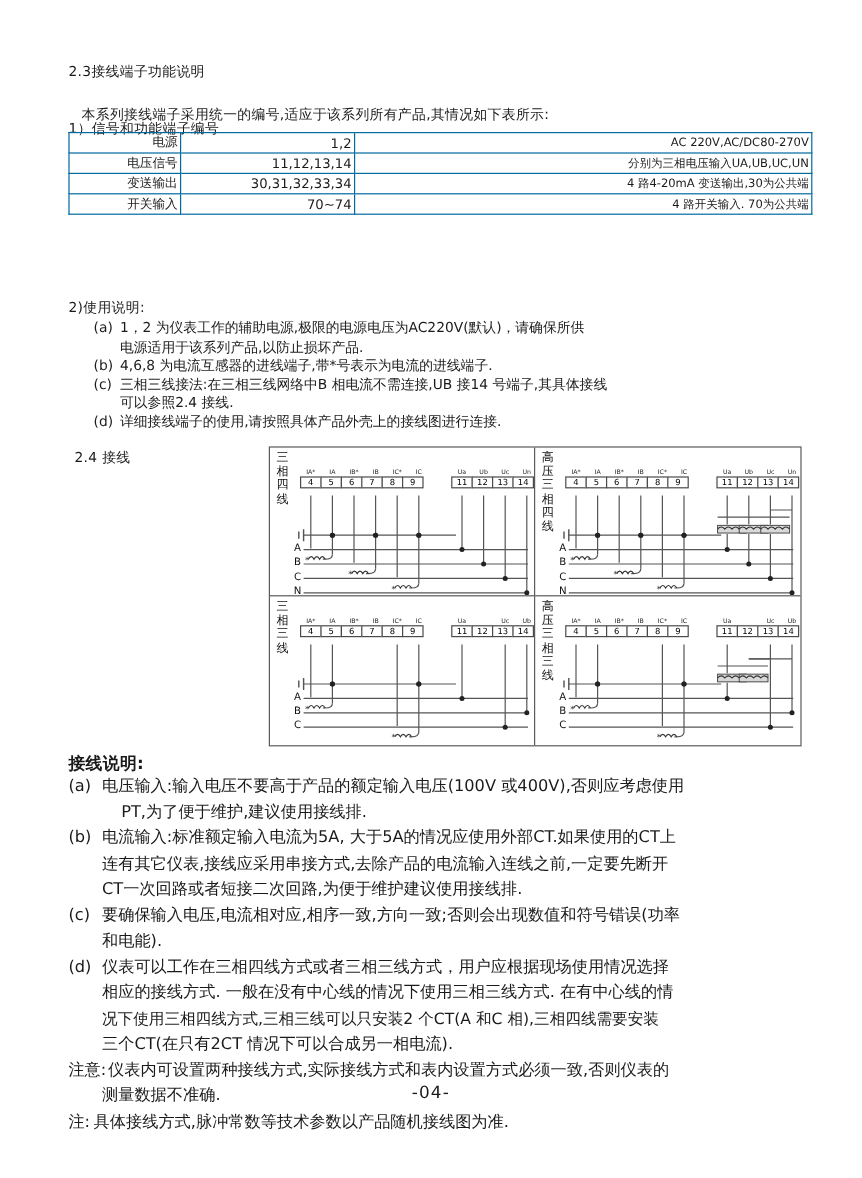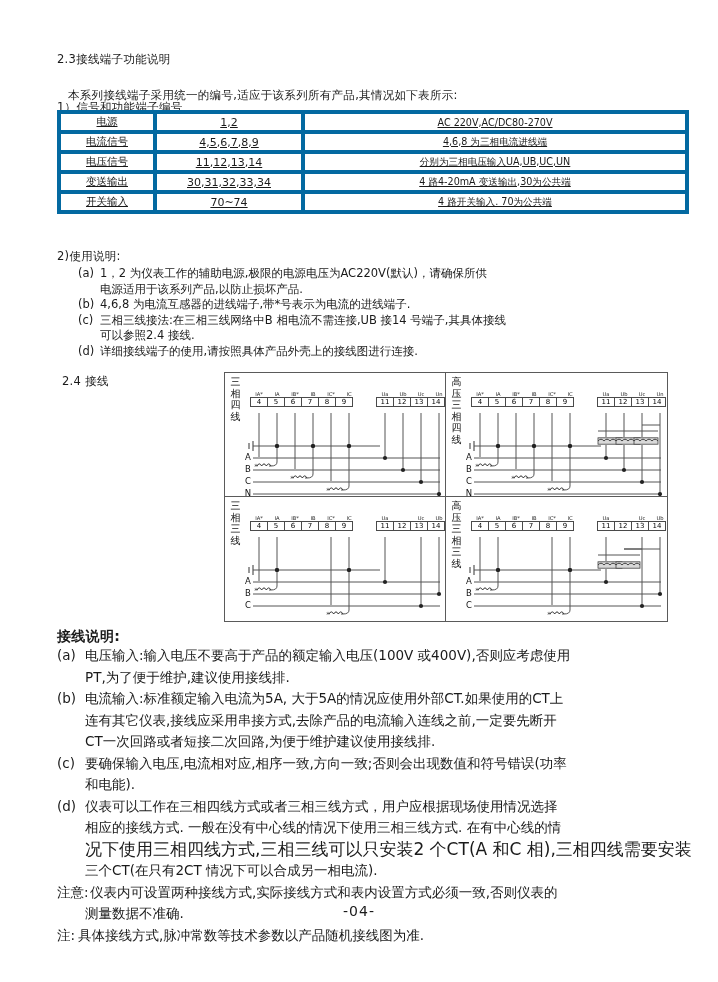--- a/index.html
+++ b/index.html
@@ -31,27 +31,26 @@
 
   
   .term-table {
     position: absolute;
     left: 57px; top: 110px;
     width: 604px;
     border-collapse: collapse;
     table-layout: fixed;
   }
   .term-table td {
-    border: 4px solid #0369a1;
+    border: 1px solid #0369a1;
     height: 16px;
     padding: 0 2px;
-    text-align: center;
+    text-align: right;
     vertical-align: middle;
     font-size: 10.5px;
-    text-decoration: underline;
   }
   .term-table td.c1 { width: 88px; }
   .term-table td.c2 { width: 140px; font-size: 11px; }
   .term-table td.c3 { width: 376px; font-size: 9.6px; }
 
   
   .diagram-box {
     position: absolute;
     left: 224px; top: 372px;
     width: 444px; height: 250px;
@@ -136,25 +135,20 @@
   <div class="h-sec" style="left:57px; top:52px;">2.3接线端子功能说明</div>
   <div class="h-sec" style="left:57px; top:60px;margin-top:40px;">1）信号和功能端子编号</div>
   <div class="h-sec" style="left:68px; top:88px;">本系列接线端子采用统一的编号,适应于该系列所有产品,其情况如下表所示:</div>
 
   <table class="term-table">
     <tbody id="term-tbody">
         <tr>
           <td class="c1">电源</td>
           <td class="c2">1,2</td>
           <td class="c3">AC 220V,AC/DC80-270V</td>
-        </tr>
-        <tr>
-          <td class="c1">电流信号</td>
-          <td class="c2">4,5,6,7,8,9</td>
-          <td class="c3">4,6,8 为三相电流进线端</td>
         </tr>
         <tr>
           <td class="c1">电压信号</td>
           <td class="c2">11,12,13,14</td>
           <td class="c3">分别为三相电压输入UA,UB,UC,UN</td>
         </tr>
         <tr>
           <td class="c1">变送输出</td>
           <td class="c2">30,31,32,33,34</td>
           <td class="c3">4 路4-20mA 变送输出,30为公共端</td>
@@ -523,32 +517,32 @@
             <line x1="152" y1="58" x2="194" y2="58" stroke="#555" stroke-width="1"></line>
           </g>
         </svg>
       </div>
     </div>
 
   <div class="h-sec bold-h" style="left:57px; top:628px;">接线说明:</div>
   <div id="instr-block">
       <div class="body-txt" style="left: 57px; top: 648px; font-size: 13.5px;">(a)</div>
       <div class="body-txt" style="left: 85px; top: 648px; font-size: 13.5px;">电压输入:输入电压不要高于产品的额定输入电压(100V 或400V),否则应考虑使用</div>
-      <div class="body-txt" style="left: 85px; top: 669.5px; font-size: 13.5px;">PT,为了便于维护,建议使用接线排.</div>
+      <div class="body-txt" style="left: 101px; top: 669.5px; font-size: 13.5px;">PT,为了便于维护,建议使用接线排.</div>
       <div class="body-txt" style="left: 57px; top: 691px; font-size: 13.5px;">(b)</div>
       <div class="body-txt" style="left: 85px; top: 691px; font-size: 13.5px;">电流输入:标准额定输入电流为5A, 大于5A的情况应使用外部CT.如果使用的CT上</div>
       <div class="body-txt" style="left: 85px; top: 712.5px; font-size: 13.5px;">连有其它仪表,接线应采用串接方式,去除产品的电流输入连线之前,一定要先断开</div>
       <div class="body-txt" style="left: 85px; top: 734px; font-size: 13.5px;">CT一次回路或者短接二次回路,为便于维护建议使用接线排.</div>
       <div class="body-txt" style="left: 57px; top: 755.5px; font-size: 13.5px;">(c)</div>
       <div class="body-txt" style="left: 85px; top: 755.5px; font-size: 13.5px;">要确保输入电压,电流相对应,相序一致,方向一致;否则会出现数值和符号错误(功率</div>
       <div class="body-txt" style="left: 85px; top: 777px; font-size: 13.5px;">和电能).</div>
       <div class="body-txt" style="left: 57px; top: 798.5px; font-size: 13.5px;">(d)</div>
       <div class="body-txt" style="left: 85px; top: 798.5px; font-size: 13.5px;">仪表可以工作在三相四线方式或者三相三线方式，用户应根据现场使用情况选择</div>
       <div class="body-txt" style="left: 85px; top: 820px; font-size: 13.5px;">相应的接线方式. 一般在没有中心线的情况下使用三相三线方式. 在有中心线的情</div>
-      <div class="body-txt" style="left: 85px; top: 841.5px; font-size: 17px;">况下使用三相四线方式,三相三线可以只安装2 个CT(A 和C 相),三相四线需要安装</div>
+      <div class="body-txt" style="left: 85px; top: 841.5px; font-size: 13px;">况下使用三相四线方式,三相三线可以只安装2 个CT(A 和C 相),三相四线需要安装</div>
       <div class="body-txt" style="left: 85px; top: 863px; font-size: 13.5px;">三个CT(在只有2CT 情况下可以合成另一相电流).</div>
       <div class="body-txt" style="left: 57px; top: 884.5px; font-size: 13.5px;">注意:</div>
       <div class="body-txt" style="left: 90px; top: 884.5px; font-size: 13.5px;">仪表内可设置两种接线方式,实际接线方式和表内设置方式必须一致,否则仪表的</div>
       <div class="body-txt" style="left: 85px; top: 906px; font-size: 13.5px;">测量数据不准确.</div>
       <div class="body-txt" style="left: 57px; top: 927.5px; font-size: 13.5px;">注:</div>
       <div class="body-txt" style="left: 78px; top: 927.5px; font-size: 13.5px;">具体接线方式,脉冲常数等技术参数以产品随机接线图为准.</div>
     </div>
 
   <div class="pagenum">-04-</div>
 </div>

